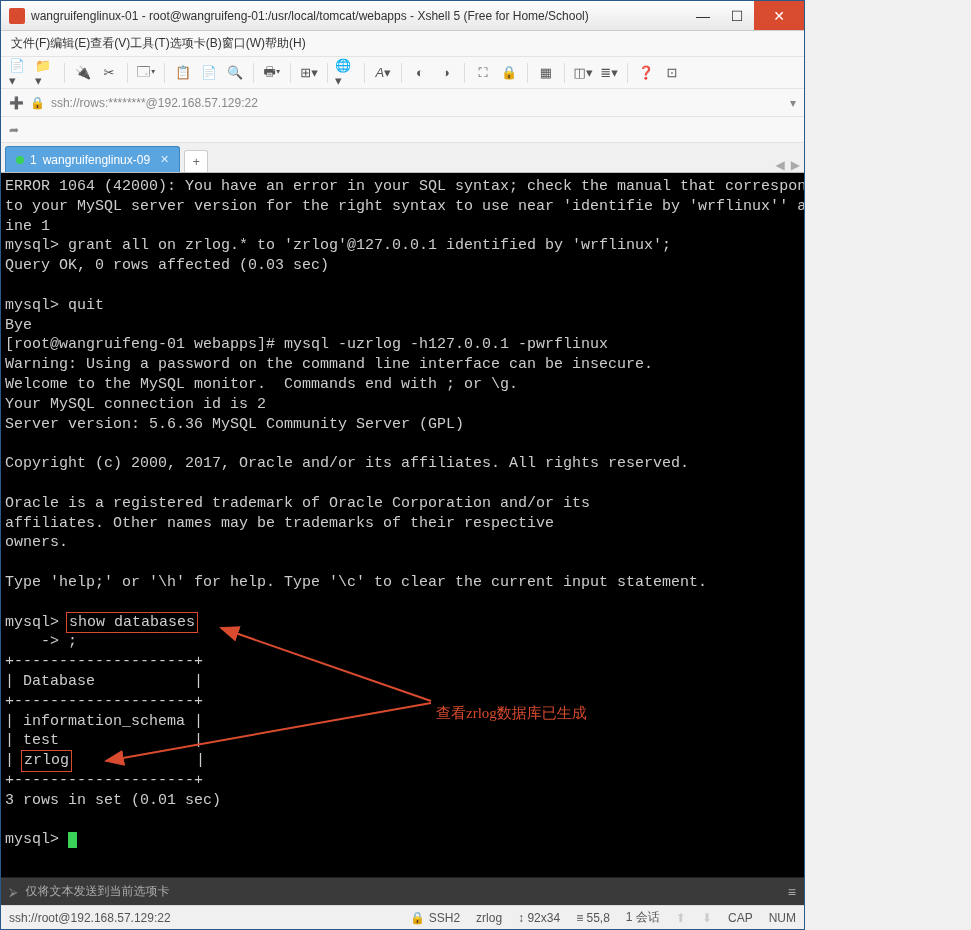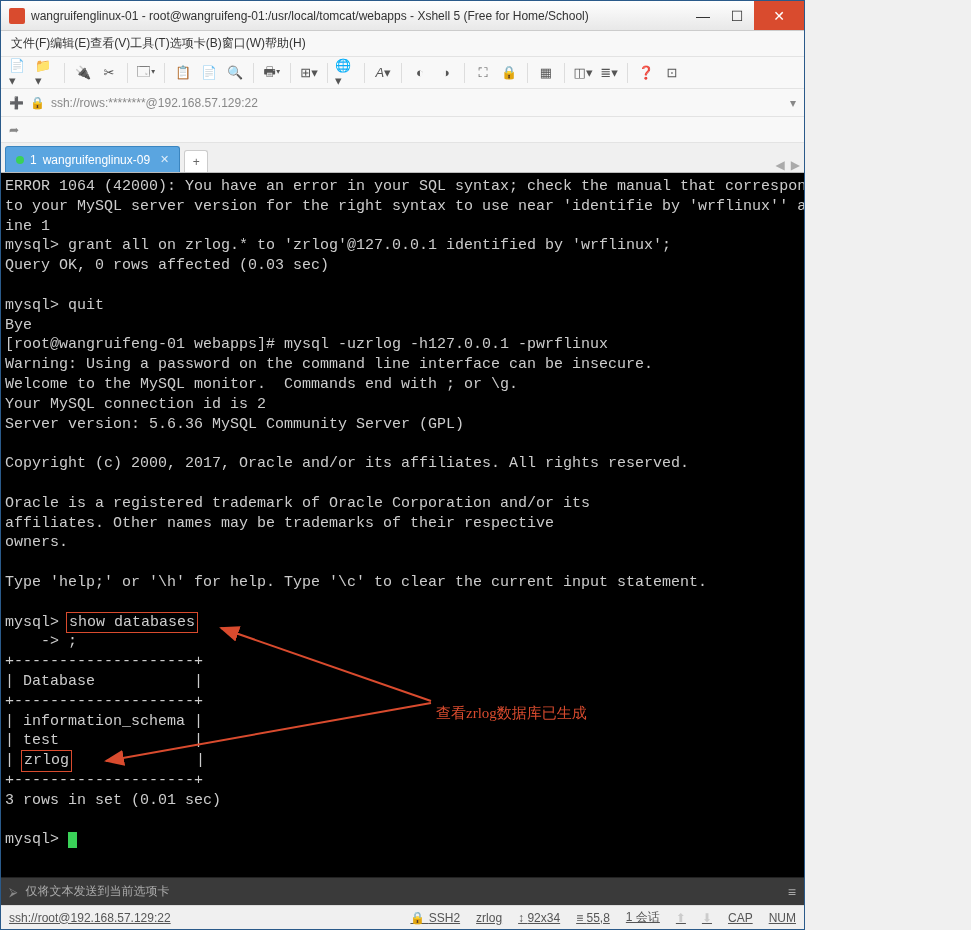--- a/index.html
+++ b/index.html
@@ -24,21 +24,21 @@
 .tab .x { color: #fff; font-size: 11px; opacity: .8; margin-left: 4px; }
 .tab-add { width: 24px; height: 22px; display: flex; align-items: center; justify-content: center; color: #666; background: #fff; border: 1px solid #ccc; border-radius: 3px 3px 0 0; margin-left: 4px; border-bottom: none; }
 .terminal { flex: 1; background: #000; color: #ccc; font-family: "Consolas", "Courier New", monospace; font-size: 15px; line-height: 1.32; padding: 4px 4px; position: relative; white-space: pre; overflow: hidden; }
 .terminal .hl-box { display: inline-block; border: 1px solid #d94b2e; padding: 0 2px; margin: -1px -2px; }
 .annot { position: absolute; color: #d94b2e; font-size: 15px; font-family: "Microsoft YaHei"; }
 .arrow-svg { position: absolute; top: 0; left: 0; pointer-events: none; }
 .cursor { display: inline-block; width: 9px; height: 16px; background: #3ad158; vertical-align: text-bottom; }
 .footer-input { height: 28px; background: #3a3a3a; display: flex; align-items: center; padding: 0 8px; color: #aaa; border-top: 1px solid #222; }
 .footer-input .icon { color: #888; margin-right: 8px; }
 .menu-toggle { margin-left: auto; color: #aaa; font-size: 14px; }
-.statusbar { height: 24px; background: #f0f0f0; display: flex; align-items: center; padding: 0 8px; gap: 16px; color: #555; border-top: 1px solid #ddd; font-size: 12px; text-decoration: underline; }
+.statusbar { height: 24px; background: #f0f0f0; display: flex; align-items: center; padding: 0 8px; gap: 16px; color: #555; border-top: 1px solid #ddd; font-size: 12px; }
 .statusbar .left { flex: 1; }
 .nav-arrows { margin-left: auto; display: flex; gap: 6px; color: #aaa; }
 </style>
 </head>
 <body>
 
 <div class="window">
   <div class="titlebar">
     <div class="app-icon"></div>
     <div class="title-text">wangruifenglinux-01 - root@wangruifeng-01:/usr/local/tomcat/webapps - Xshell 5 (Free for Home/School)</div>

